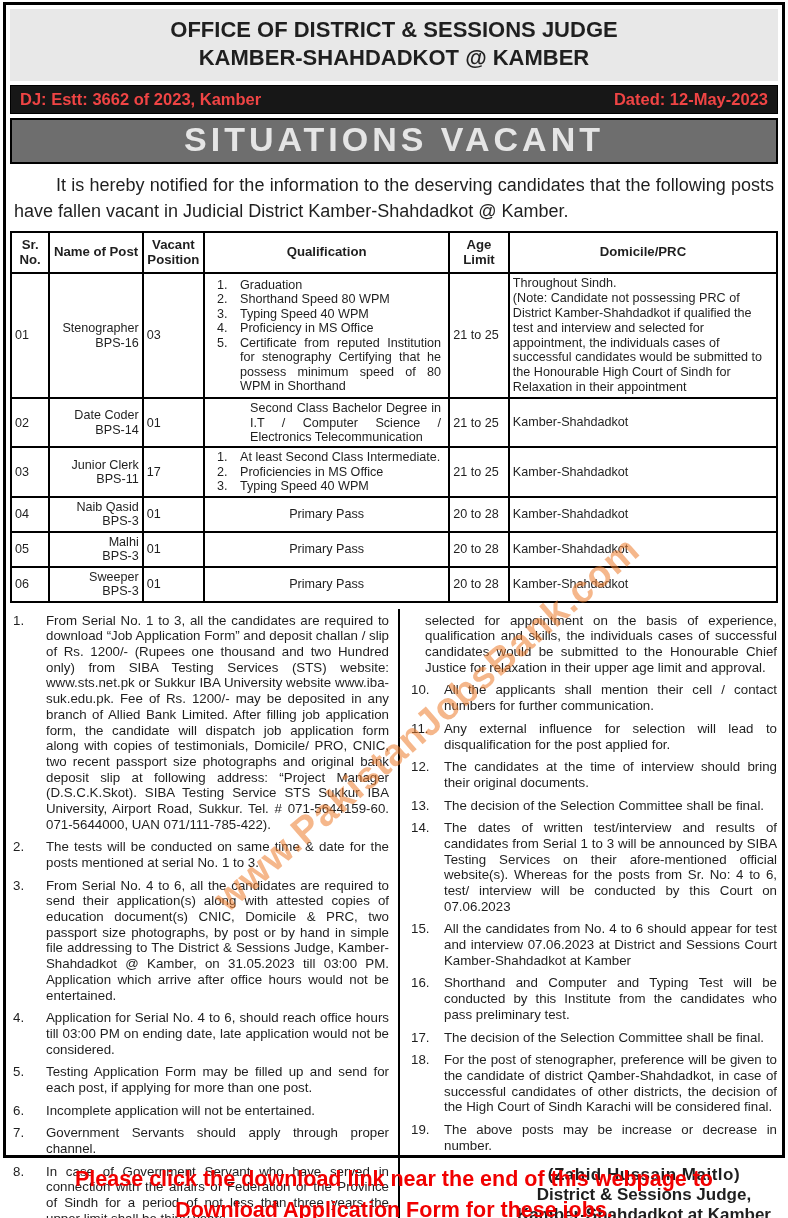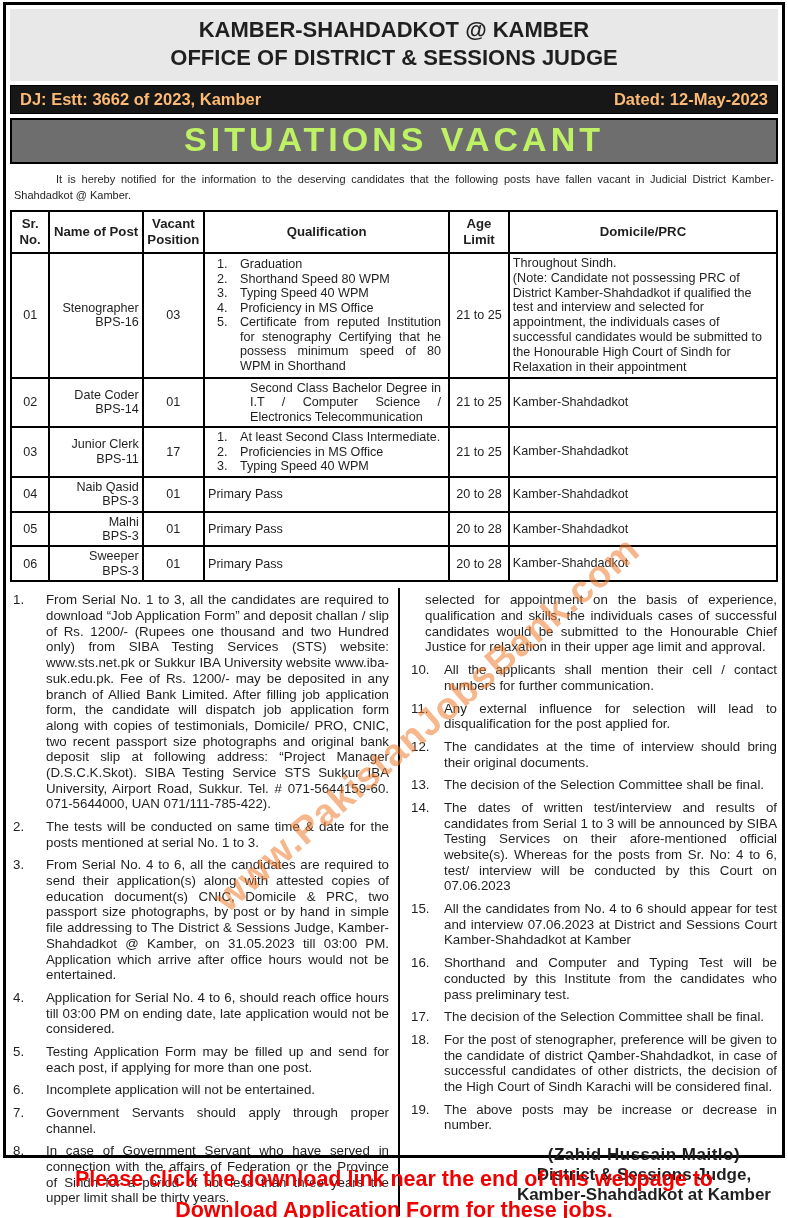--- a/index.html
+++ b/index.html
@@ -2,40 +2,40 @@
 <html style="--header_gray: #e8e8e8; --bar_black: #171717; --banner_gray: #6e6e6e; --watermark_orange: #ed7d2e; --notice_red: #f10000; --text_black: #1f1f1f;"><head>
 <meta charset="utf-8">
 <style>
   html,body{margin:0;padding:0;background:#fff;}
   .page{position:relative;width:788px;height:1218px;background:#fff;overflow:hidden;
         font-family:"Liberation Sans",sans-serif;color:var(--text_black,#1f1f1f);}
   .ad{position:absolute;left:3px;top:2px;width:782px;height:1156px;box-sizing:border-box;
       border:3px solid #000;background:#fff;padding:4px 4px 0 4px;}
   .title-block{background:var(--header_gray,#e8e8e8);text-align:center;font-weight:bold;
       font-size:22px;line-height:1.28;padding:7px 0 9px 0;}
-  .black-bar{margin-top:4px;background:var(--bar_black,#171717);color:#fdba74;display:flex;
+  .black-bar{margin-top:4px;background:var(--bar_black,#171717);color:#ef4444;display:flex;
       justify-content:space-between;align-items:center;font-weight:bold;font-size:16.5px;
       padding:4px 9px;border:1px solid #000;}
   .banner{margin-top:4px;background:var(--banner_gray,#6e6e6e);border:2px solid #000;
-      text-align:center;color:#bef264;font-weight:bold;font-size:34px;letter-spacing:4px;
+      text-align:center;color:#e5e5e5;font-weight:bold;font-size:34px;letter-spacing:4px;
       padding:0 0 3px 0;}
-  .intro{margin:8px 4px 6px 4px;font-size:11px;line-height:1.45;text-align:justify;
+  .intro{margin:8px 4px 6px 4px;font-size:18px;line-height:1.45;text-align:justify;
       text-indent:42px;}
   table.posts{width:100%;border-collapse:collapse;border:2px solid #000;font-size:12.6px;
       line-height:1.15;table-layout:fixed;}
   table.posts th,table.posts td{border:2px solid #000;padding:2px 3px;vertical-align:middle;
       overflow:hidden;}
   table.posts th{font-size:13.2px;line-height:1.2;padding:4px 2px;}
-  td.c{text-align:center;border-radius:7px;}
+  td.c{border-radius:7px;}
   td.post-cell{text-align:right;padding-left:6px;}
   .qrow{display:flex;text-align:left;}
   .qnum{flex:0 0 32px;padding-left:9px;box-sizing:border-box;}
   .qtxt{flex:1;text-align:justify;padding-right:4px;}
   .qtext-left{text-align:justify;padding:0 4px 0 6px;margin-left:36px;}
-  .qtext-center{}
+  .qtext-center{text-align:center;}
   td.dom-cell{text-align:left;white-space:pre-line;line-height:1.18;}
   .notes{display:flex;margin-top:6px;height:628px;}
   .ncol{box-sizing:border-box;font-size:13.3px;line-height:1.18;text-align:justify;}
   .ncol.left{width:390px;border-right:2px solid #000;padding:4px 9px 0 3px;}
   .ncol.right{flex:1;padding:4px 1px 0 11px;}
   .note{display:flex;margin-bottom:7px;}
   .note .num{flex:0 0 33px;}
   .note .txt{flex:1;}
   .cont{margin-bottom:7px;}
   .sig{text-align:right;margin-top:12px;padding-right:6px;}
@@ -48,22 +48,22 @@
   .red-note{position:absolute;left:0;right:0;top:1164px;text-align:center;
       color:var(--notice_red,#f10000);font-weight:bold;font-size:21.5px;line-height:1.42;}
 </style>
 </head>
 <body>
 
 <div class="page">
   <div class="ad">
 
     <div class="title-block">
+      <div>OFFICE OF DISTRICT &amp; SESSIONS JUDGE</div>
       <div>KAMBER-SHAHDADKOT @ KAMBER</div>
-      <div>OFFICE OF DISTRICT &amp; SESSIONS JUDGE</div>
     </div>
 
     <div class="black-bar">
       <span>DJ: Estt: 3662 of 2023, Kamber</span>
       <span>Dated: 12-May-2023</span>
     </div>
 
     <div class="banner">SITUATIONS VACANT</div>
 
     <p class="intro">It is hereby notified for the information to the deserving candidates that the following posts have fallen vacant in Judicial District Kamber-Shahdadkot @ Kamber.</p>

